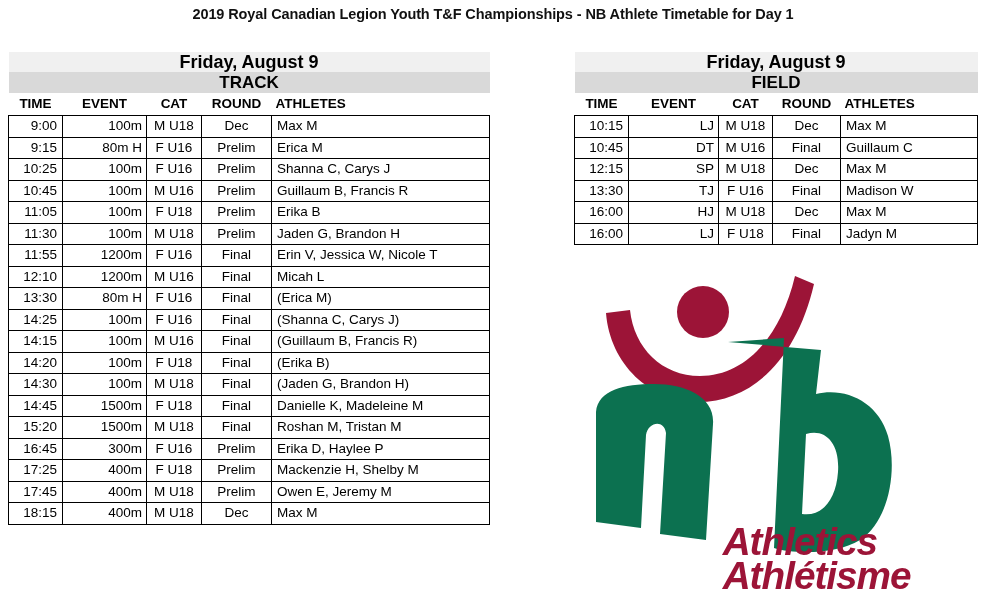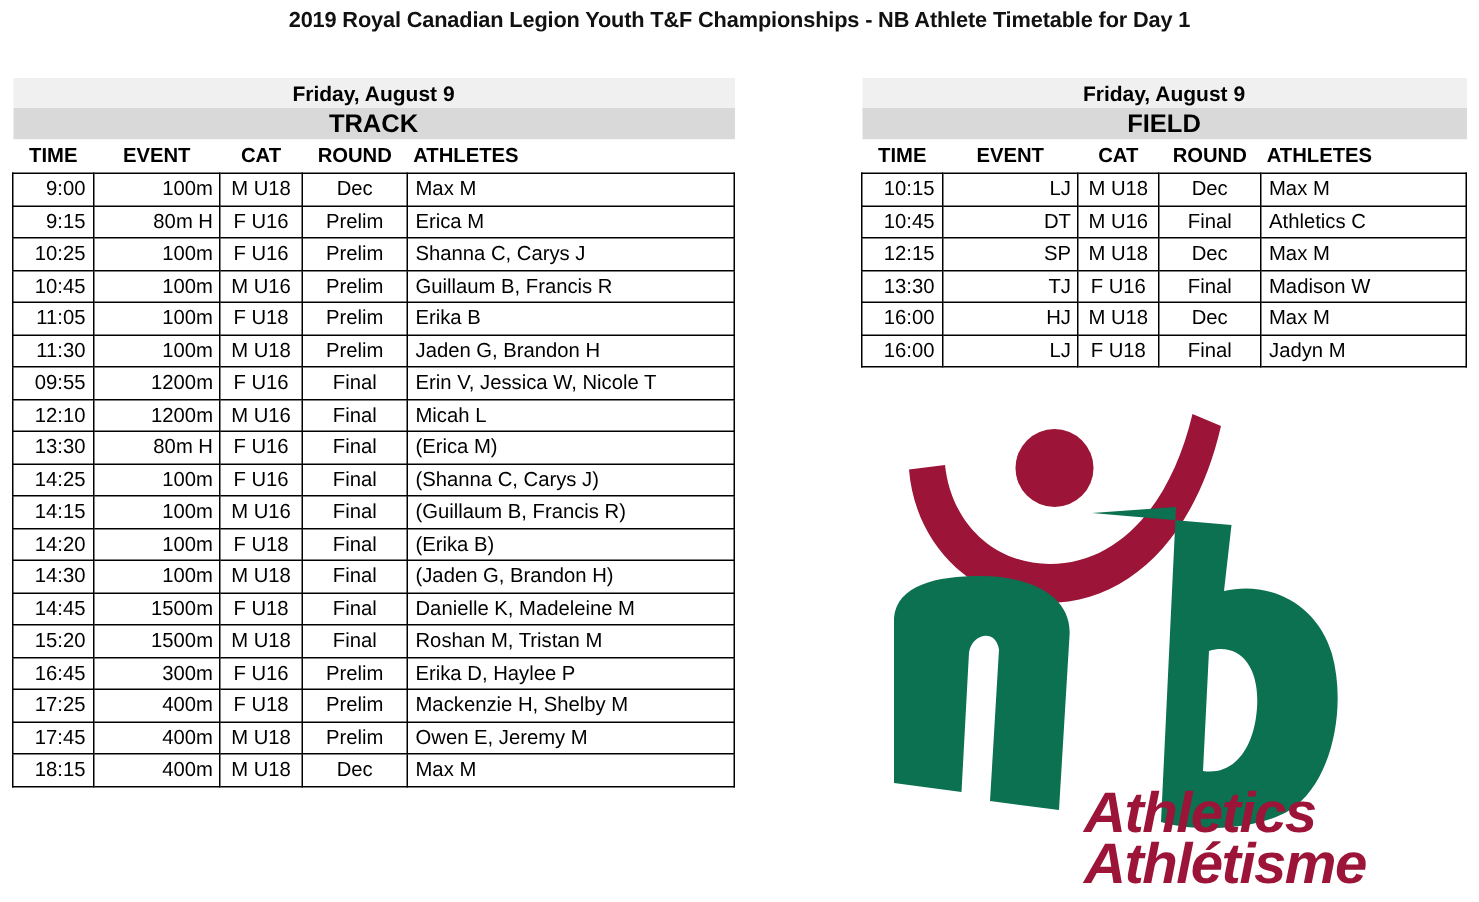--- a/index.html
+++ b/index.html
@@ -50,21 +50,21 @@
 
   .timetable td, .timetable th {
     padding: 0;
     margin: 0;
   }
 
   .band-day td {
     background: #F0F0F0;
     text-align: center;
     font-weight: bold;
-    font-size: 14px;
+    font-size: 18px;
     height: 20px;
     line-height: 20px;
     border: none;
   }
   .band-section td {
     background: #D9D9D9;
     text-align: center;
     font-weight: bold;
     font-size: 17px;
     height: 21px;
@@ -192,21 +192,21 @@
         <td class="c-athletes">Erika B</td>
       </tr>
       <tr class="datarow">
         <td class="c-time">11:30</td>
         <td class="c-event">100m</td>
         <td class="c-cat">M U18</td>
         <td class="c-round">Prelim</td>
         <td class="c-athletes">Jaden G, Brandon H</td>
       </tr>
       <tr class="datarow">
-        <td class="c-time">09:55</td>
+        <td class="c-time">11:55</td>
         <td class="c-event">1200m</td>
         <td class="c-cat">F U16</td>
         <td class="c-round">Final</td>
         <td class="c-athletes">Erin V, Jessica W, Nicole T</td>
       </tr>
       <tr class="datarow">
         <td class="c-time">12:10</td>
         <td class="c-event">1200m</td>
         <td class="c-cat">M U16</td>
         <td class="c-round">Final</td>
@@ -321,21 +321,21 @@
         <td class="c-event">LJ</td>
         <td class="c-cat">M U18</td>
         <td class="c-round">Dec</td>
         <td class="c-athletes">Max M</td>
       </tr>
       <tr class="datarow">
         <td class="c-time">10:45</td>
         <td class="c-event">DT</td>
         <td class="c-cat">M U16</td>
         <td class="c-round">Final</td>
-        <td class="c-athletes">Athletics C</td>
+        <td class="c-athletes">Guillaum C</td>
       </tr>
       <tr class="datarow">
         <td class="c-time">12:15</td>
         <td class="c-event">SP</td>
         <td class="c-cat">M U18</td>
         <td class="c-round">Dec</td>
         <td class="c-athletes">Max M</td>
       </tr>
       <tr class="datarow">
         <td class="c-time">13:30</td>

